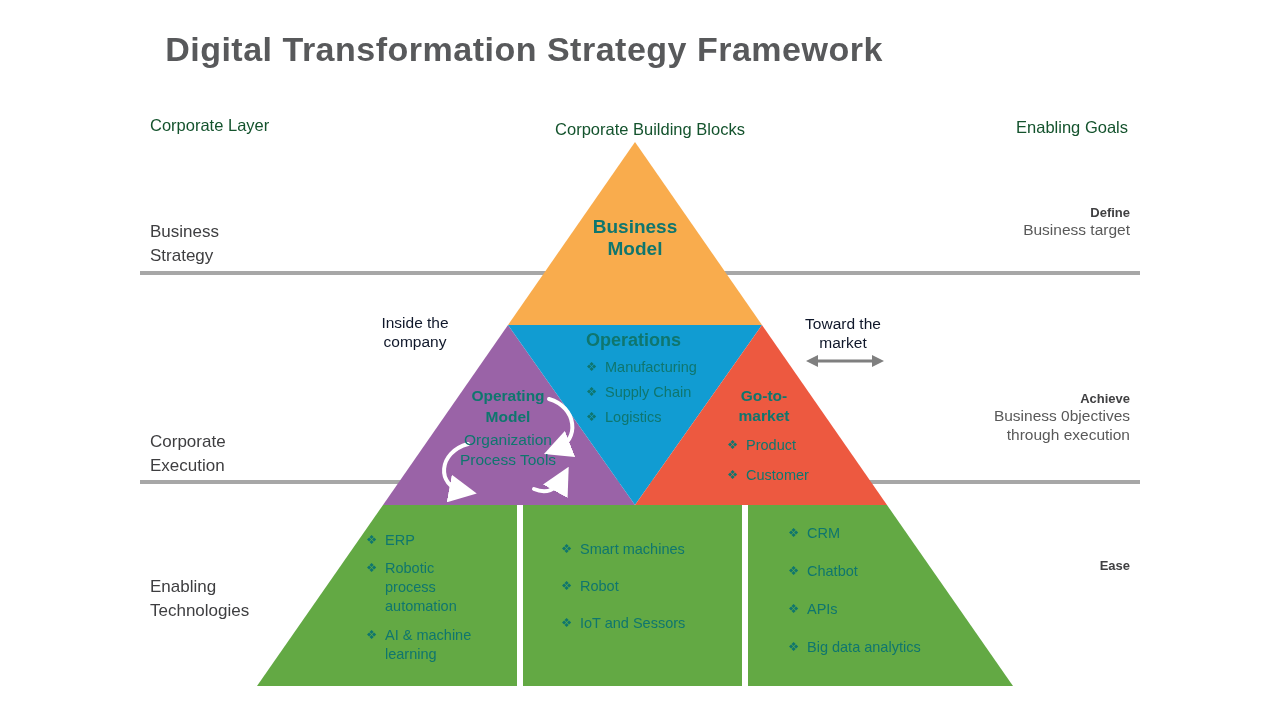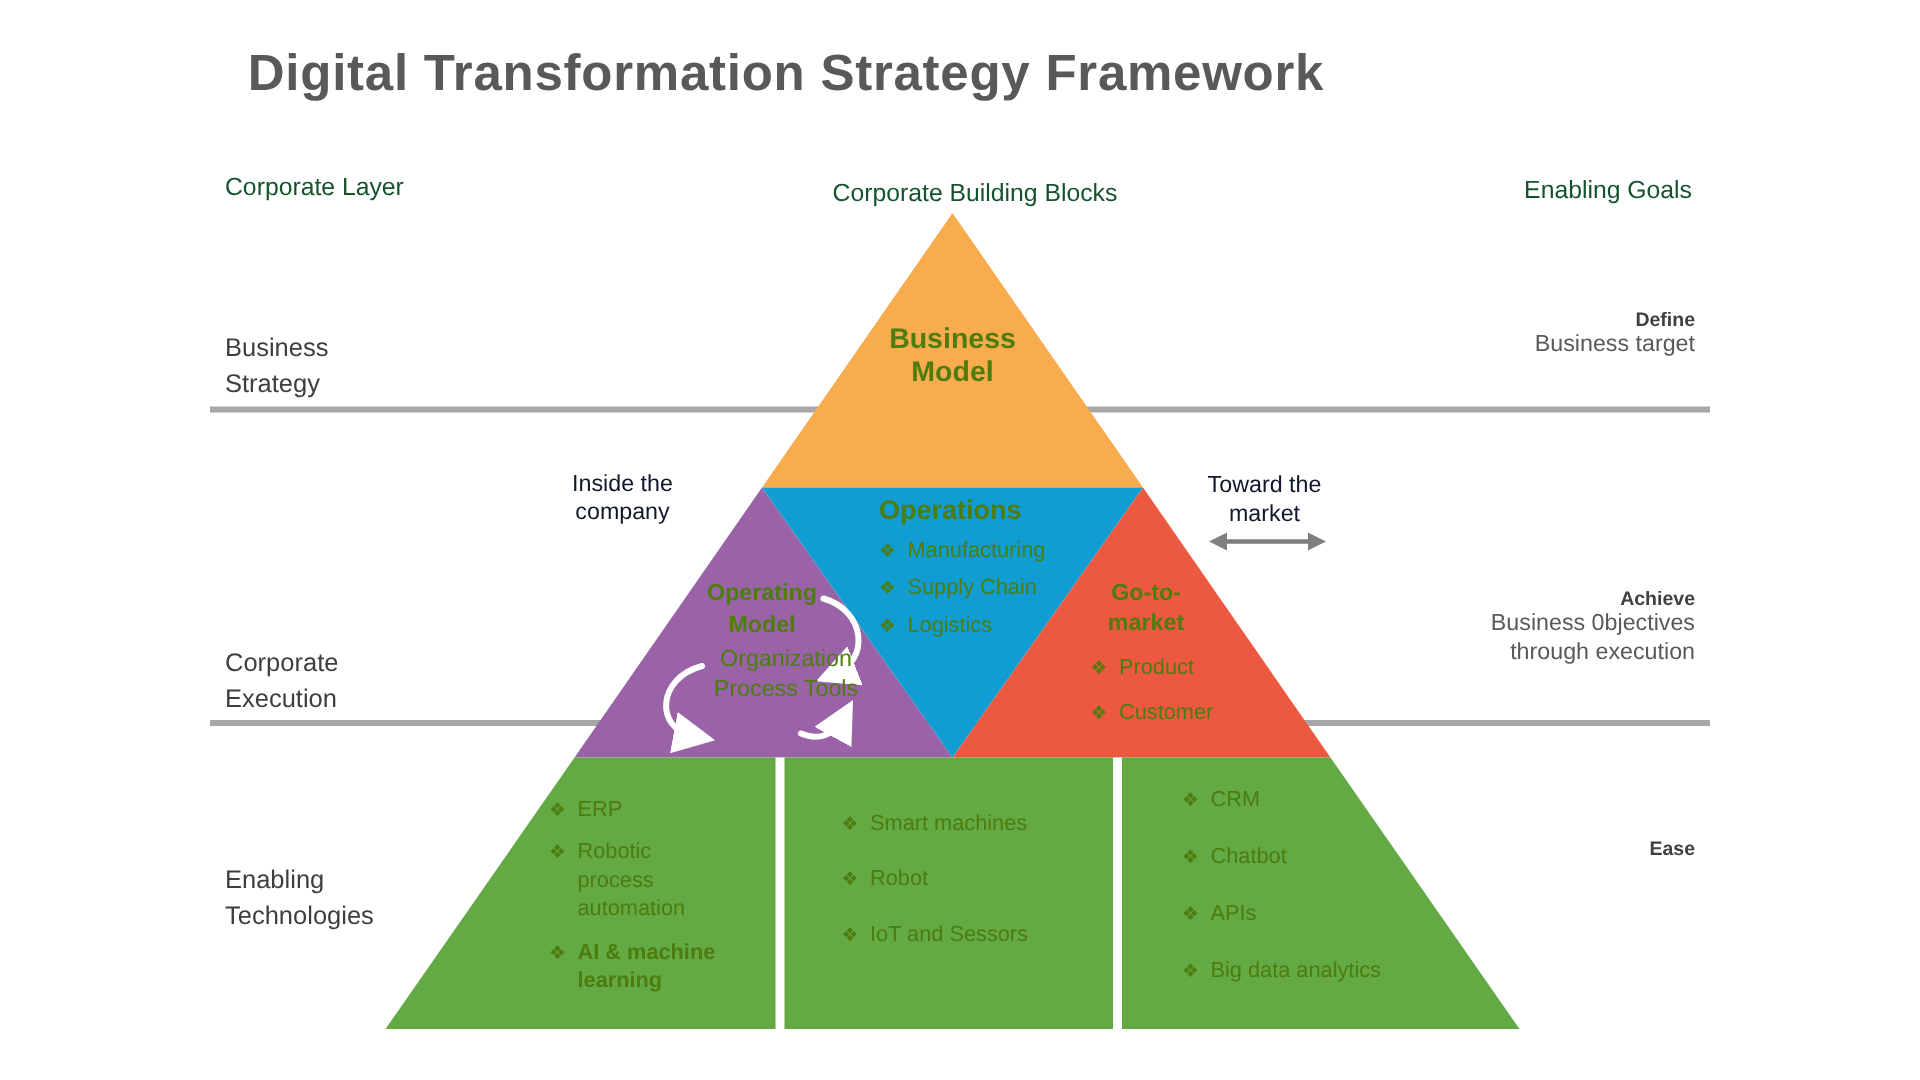--- a/index.html
+++ b/index.html
@@ -9,29 +9,29 @@
   #title{left:0;top:30px;width:1048px;text-align:center;font-size:34px;font-weight:800;
          color:#58595b;letter-spacing:.5px;}
   .colhead{font-size:16.5px;color:#14532d;}
   .sidelabel{font-size:17px;color:#3e3e40;line-height:1.4;}
   .hr{height:4px;background:#a7a7a7;left:140px;width:1000px;z-index:1;}
   .goal{text-align:right;color:#3f3f41;z-index:3;}
   .goal .g-title{font-size:13px;font-weight:800;color:#404042;line-height:1.25;}
   .goal .g-desc{font-size:15.5px;color:#595959;line-height:1.22;}
   .note{font-size:15.5px;color:#0f172a;text-align:center;line-height:1.25;z-index:3;}
   svg{position:absolute;left:0;top:0;z-index:2;}
-  .pyr-text{z-index:4;color:#4d7c0f;}
+  .pyr-text{z-index:4;color:#0f766e;}
   .bm-label{left:570px;top:216px;width:130px;text-align:center;font-size:19px;font-weight:800;line-height:1.16;}
   .ops-title{left:586px;top:330px;width:140px;font-size:18px;font-weight:800;}
   .blist{display:flex;flex-direction:column;}
   .brow{display:flex;align-items:flex-start;font-size:14.5px;line-height:1.32;}
   .brow .bullet{width:19px;flex:0 0 19px;font-size:12.5px;padding-top:1px;}
   .ops-list{left:586px;top:358px;width:150px;gap:6px;}
   .om-label{left:448px;top:386px;width:120px;text-align:center;font-size:15.5px;font-weight:800;line-height:1.33;}
-  .om-items{left:464px;top:430px;width:120px;text-align:center;font-size:15.5px;line-height:1.32;}
+  .om-items{left:448px;top:430px;width:120px;text-align:center;font-size:15.5px;line-height:1.32;}
   .gtm-label{left:722px;top:386px;width:84px;text-align:center;font-size:15.5px;font-weight:800;line-height:1.3;}
   .gtm-list{left:727px;top:436px;width:110px;gap:11px;}
   .col1{left:366px;top:531px;width:150px;gap:9px;}
   .col2{left:561px;top:540px;width:170px;gap:18px;}
   .col3{left:788px;top:524px;width:180px;gap:19px;}
 </style>
 </head>
 <body>
 
 <div id="stage">
@@ -126,21 +126,21 @@
     <div class="brow">
         <span class="bullet">❖</span>
         <span style="max-width:112px;">ERP</span>
       </div>
     <div class="brow">
         <span class="bullet">❖</span>
         <span style="max-width:95px;">Robotic process automation</span>
       </div>
     <div class="brow">
         <span class="bullet">❖</span>
-        <span style="max-width:105px;font-weight:bold;">AI &amp; machine learning</span>
+        <span style="max-width:105px;">AI &amp; machine learning</span>
       </div>
   </div>
 
   <div class="abs pyr-text blist col2">
     <div class="brow">
         <span class="bullet">❖</span>
         <span>Smart machines</span>
       </div>
     <div class="brow">
         <span class="bullet">❖</span>

